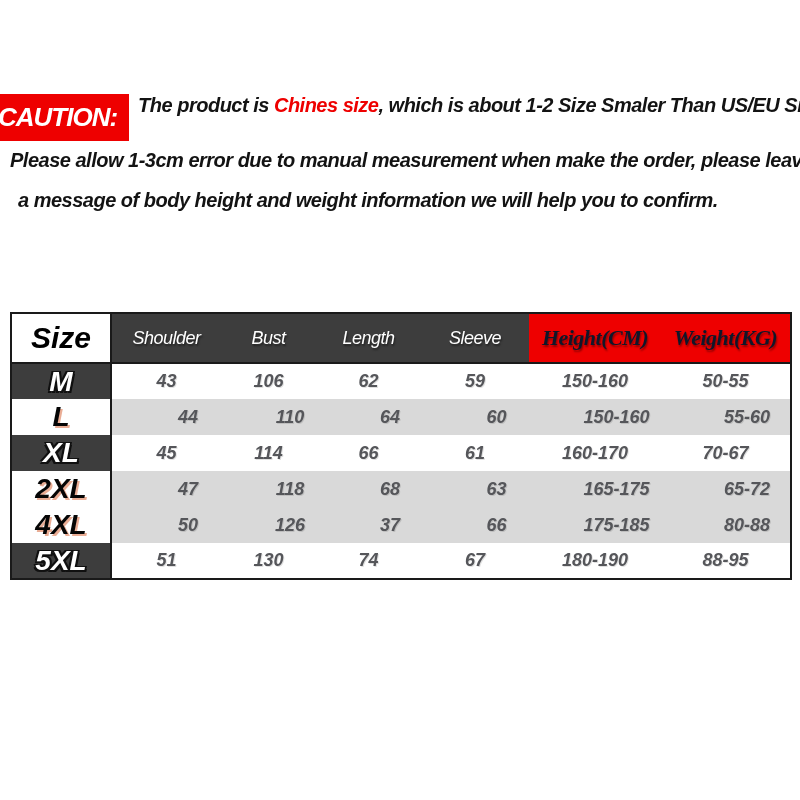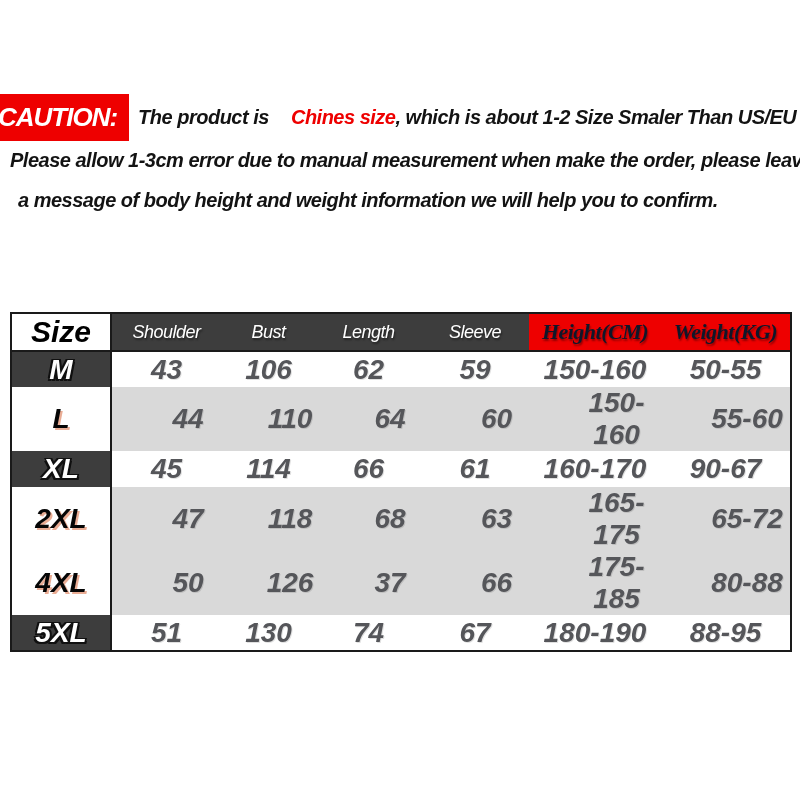--- a/index.html
+++ b/index.html
@@ -15,21 +15,21 @@
     font-family: "Liberation Sans", sans-serif;
   }
 
   
   .caution-row {
     position: absolute;
     top: 94px;
     left: 0;
     width: 740px;
     display: flex;
-    align-items: center;
+    align-items: flex-start;
   }
   .caution-badge {
     background: var(--accent-red, #ee0000);
     color: #ffffff;
     font-style: italic;
     font-weight: bold;
     font-size: 26px;
     letter-spacing: -1px;
     padding: 8px 12px 8px 4px;
     margin-left: -6px;
@@ -40,21 +40,20 @@
     font-style: italic;
     font-weight: bold;
     font-size: 20px;
     letter-spacing: -0.5px;
     color: #131313;
     margin-left: 9px;
     white-space: nowrap;
   }
   .caution-line1 .hl {
     color: var(--accent-red, #ee0000);
-    margin-left: 17px;
   }
   .note-line {
     position: absolute;
     font-style: italic;
     font-weight: bold;
     font-size: 20px;
     letter-spacing: -0.5px;
     color: #131313;
     white-space: nowrap;
   }
@@ -70,21 +69,21 @@
     border-collapse: collapse;
     table-layout: fixed;
     border: 2px solid #1a1a1a;
   }
   .size-chart th, .size-chart td {
     text-align: center;
     vertical-align: middle;
     padding: 0;
     overflow: hidden;
   }
-  .size-chart thead tr { height: 38px; }
+  .size-chart thead tr { height: 50px; }
   .size-chart tbody tr { height: 36px; }
 
   .th-size {
     background: #ffffff;
     color: #000000;
     font-style: italic;
     font-weight: bold;
     font-size: 30px;
     border: 2px solid #1a1a1a;
   }
@@ -125,21 +124,21 @@
   }
   .size-cell.light {
     background: #ffffff;
     color: #050505;
     text-shadow: 2px 2px 0 rgba(214, 92, 43, 0.5);
   }
 
   .value-cell {
     font-style: italic;
     font-weight: bold;
-    font-size: 28px;
+    font-size: 18px;
     color: #55565a;
     background: #ffffff;
     text-shadow: 1px 1px 0 rgba(0,0,0,0.12);
   }
   tr.alt .value-cell {
     background: var(--row-alt-gray, #d9d9d9);
     padding-left: 43px;
   }
 </style>
 </head>
@@ -193,21 +192,21 @@
       <td class="value-cell">150-160</td>
       <td class="value-cell">55-60</td>
     </tr>
     <tr>
       <td class="size-cell dark">XL</td>
       <td class="value-cell">45</td>
       <td class="value-cell">114</td>
       <td class="value-cell">66</td>
       <td class="value-cell">61</td>
       <td class="value-cell">160-170</td>
-      <td class="value-cell">90-67</td>
+      <td class="value-cell">70-67</td>
     </tr>
     <tr class="alt">
       <td class="size-cell light">2XL</td>
       <td class="value-cell">47</td>
       <td class="value-cell">118</td>
       <td class="value-cell">68</td>
       <td class="value-cell">63</td>
       <td class="value-cell">165-175</td>
       <td class="value-cell">65-72</td>
     </tr>

